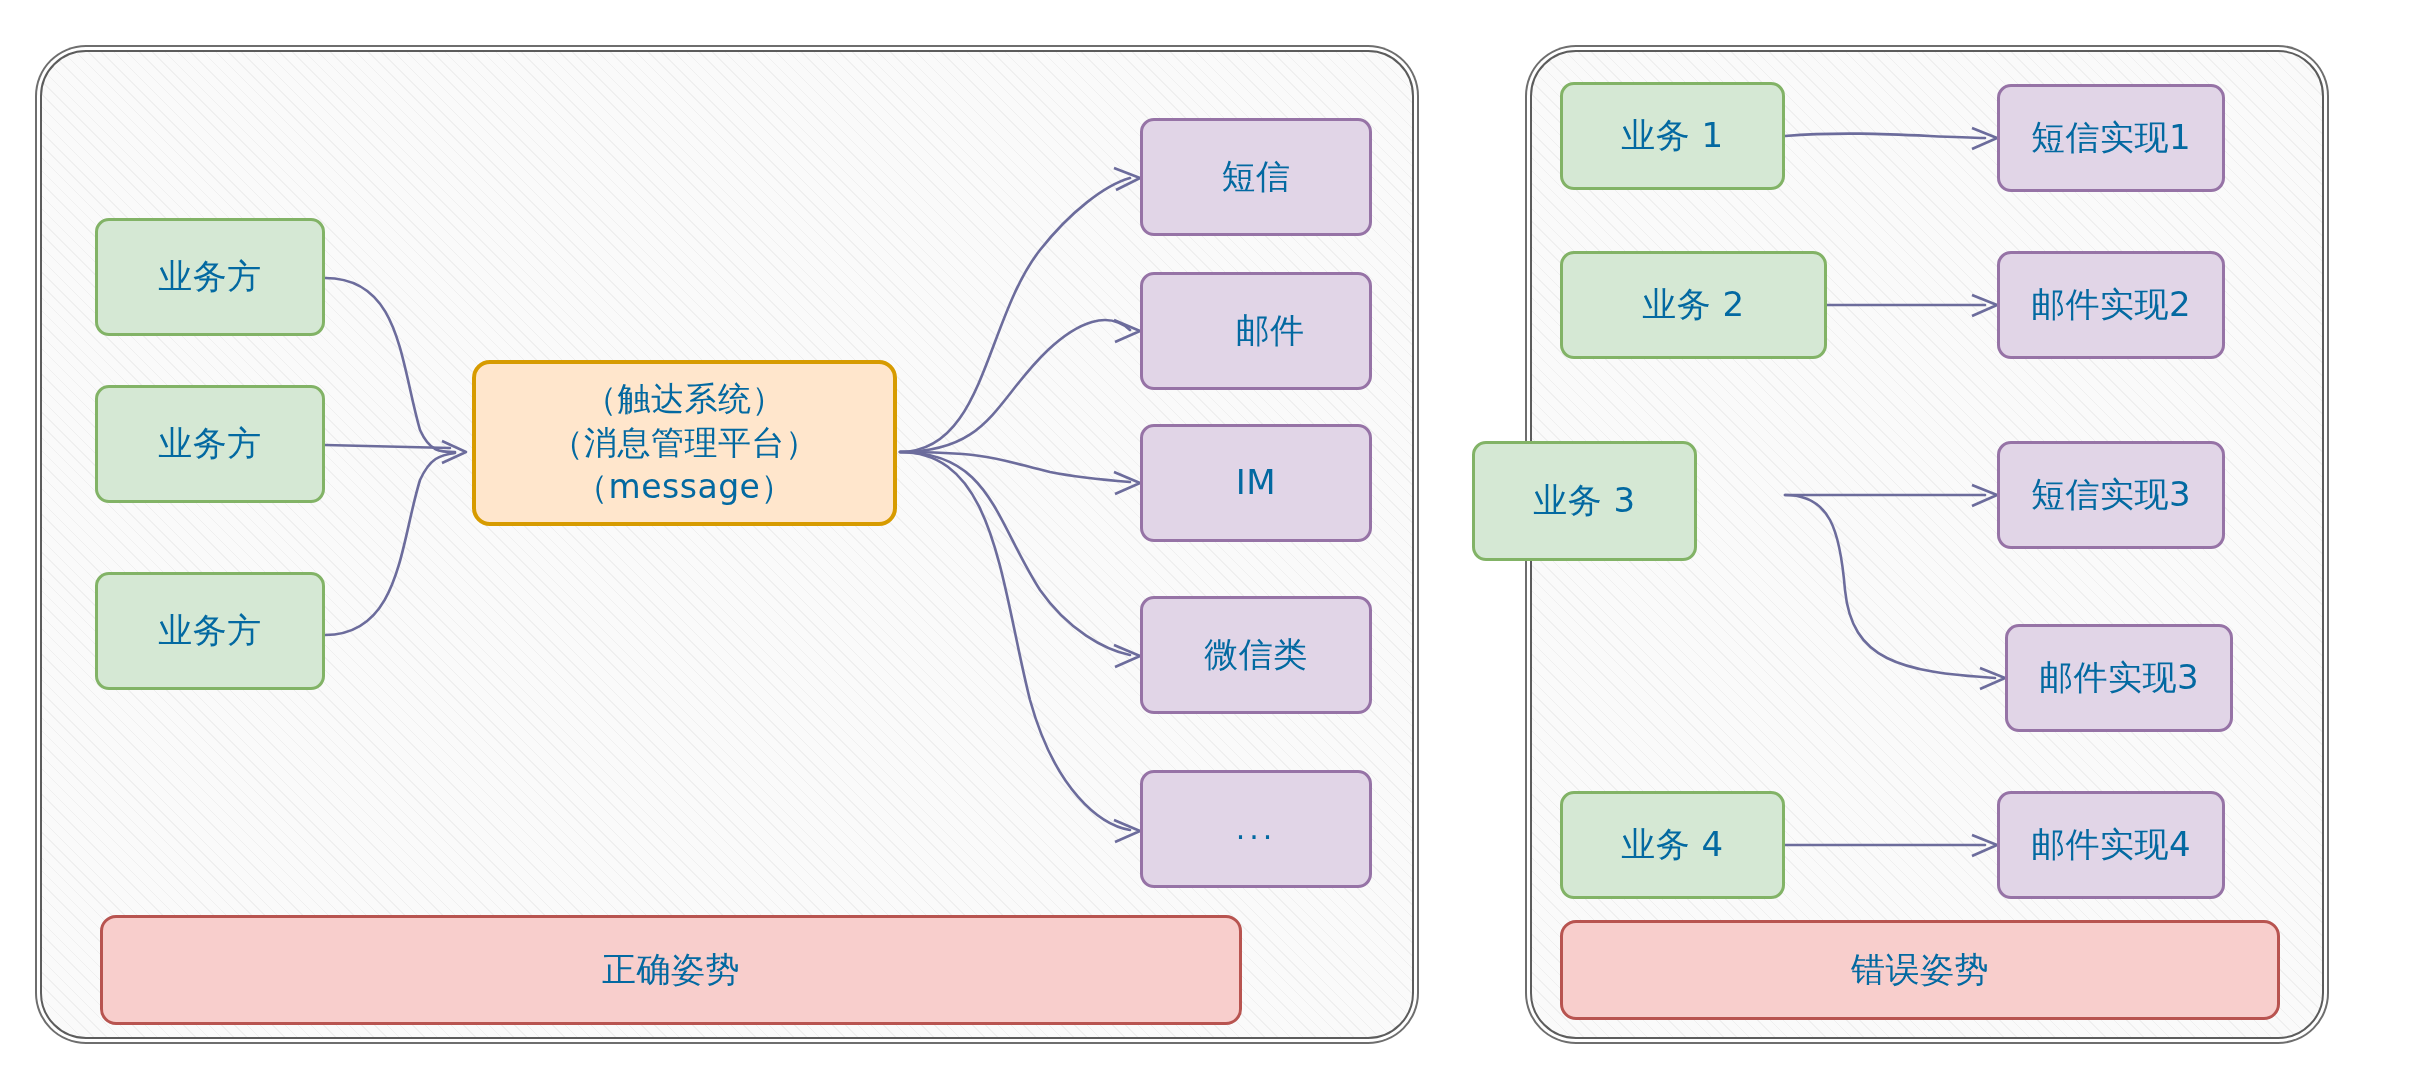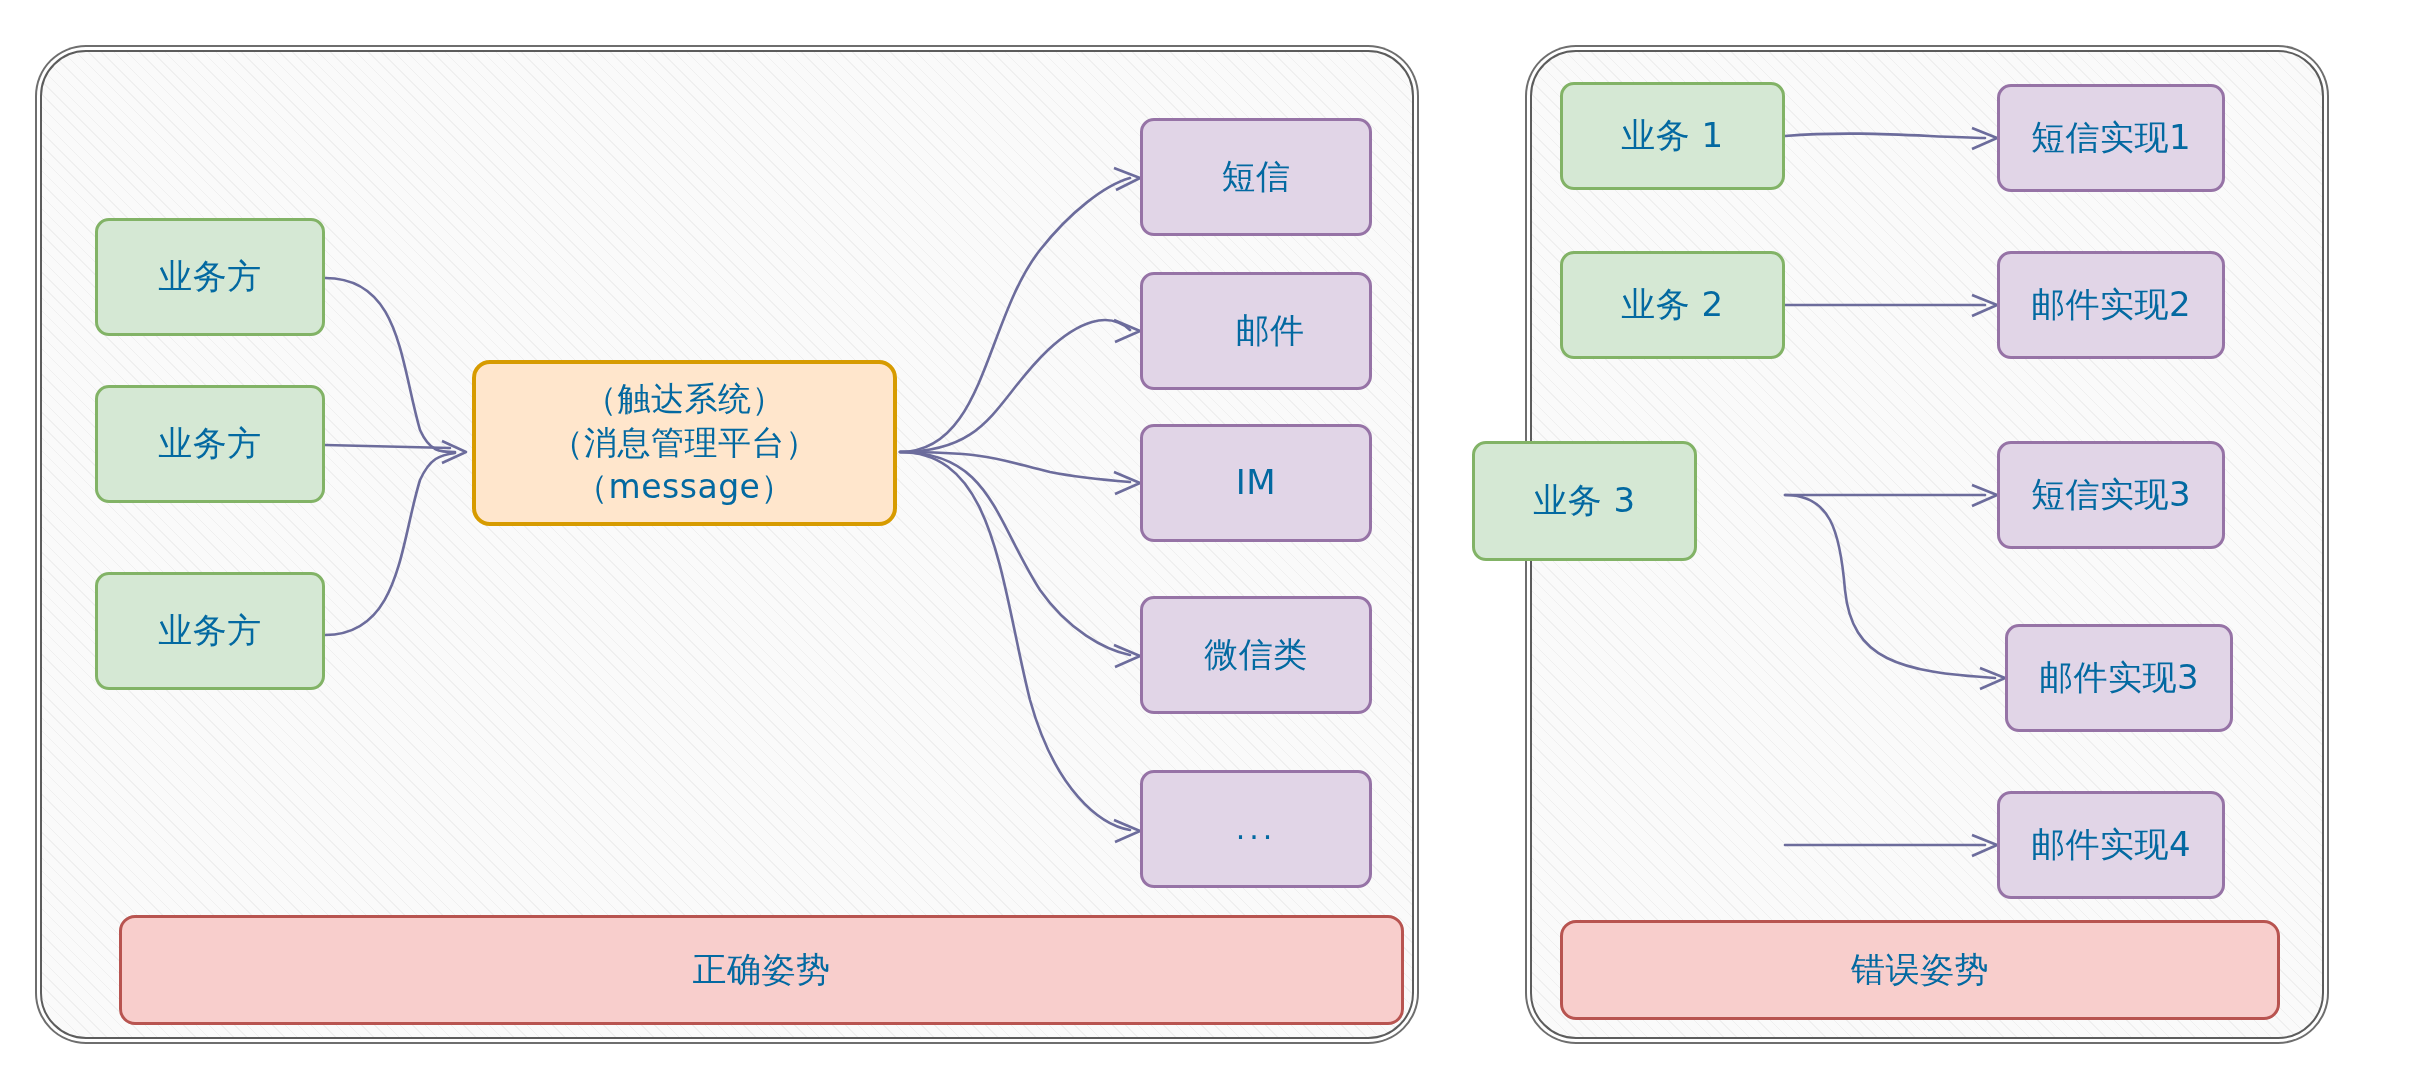--- a/index.html
+++ b/index.html
@@ -139,21 +139,21 @@
   <div class="node orange" style="left:472px; top:360px; width:425px; height:166px;">（触达系统）
 （消息管理平台）
 （message）</div>
 
   <div class="node purple" style="left:1140px; top:118px; width:232px; height:118px;">短信</div>
   <div class="node purple" style="left:1140px; top:272px; width:232px; height:118px;padding-left:28px;">邮件</div>
   <div class="node purple" style="left:1140px; top:424px; width:232px; height:118px;">IM</div>
   <div class="node purple" style="left:1140px; top:596px; width:232px; height:118px;">微信类</div>
   <div class="node purple dots" style="left:1140px; top:770px; width:232px; height:118px;">...</div>
 
-  <div class="node red" style="left:100px; top:915px; width:1285px; height:110px;margin-left:19px;">正确姿势</div>
+  <div class="node red" style="left:100px; top:915px; width:1142px; height:110px;">正确姿势</div>
 
   <div class="panel" style="left:1530px; top:50px; width:790px; height:985px;"></div>
 
   <svg class="edges">
 
     <path d="M 1785 136 C 1860 130 1925 137 1985 138"></path>
     <polyline class="head" points="1972,128 1997,138 1972,149"></polyline>
 
     <path d="M 1785 305 L 1985 305"></path>
     <polyline class="head" points="1972,295 1997,305 1972,316"></polyline>
@@ -162,22 +162,23 @@
     <polyline class="head" points="1972,485 1997,495 1972,506"></polyline>
 
     <path d="M 1785 495 C 1830 495 1840 530 1845 590 C 1852 660 1900 672 1995 678"></path>
     <polyline class="head" points="1980,668 2005,678 1980,689"></polyline>
 
     <path d="M 1785 845 L 1985 845"></path>
     <polyline class="head" points="1972,835 1997,845 1972,856"></polyline>
   </svg>
 
   <div class="node green" style="left:1560px; top:82px; width:225px; height:108px;">业务 1</div>
-  <div class="node green" style="left:1560px; top:251px; width:225px; height:108px;">业务 2</div>
+  <div class="node green" style="left:1560px; top:251px; width:267px; height:108px;">业务 2</div>
   <div class="node green" style="left:1472px; top:441px; width:225px; height:120px;">业务 3</div>
+  <div class="node green" style="left:1560px; top:791px; width:225px; height:108px;">业务 4</div>
 
   <div class="node purple" style="left:1997px; top:84px; width:228px; height:108px;">短信实现1</div>
   <div class="node purple" style="left:1997px; top:251px; width:228px; height:108px;">邮件实现2</div>
   <div class="node purple" style="left:1997px; top:441px; width:228px; height:108px;">短信实现3</div>
   <div class="node purple" style="left:2005px; top:624px; width:228px; height:108px;">邮件实现3</div>
   <div class="node purple" style="left:1997px; top:791px; width:228px; height:108px;">邮件实现4</div>
 
   <div class="node red" style="left:1560px; top:920px; width:720px; height:100px;">错误姿势</div>
 
 </div>

